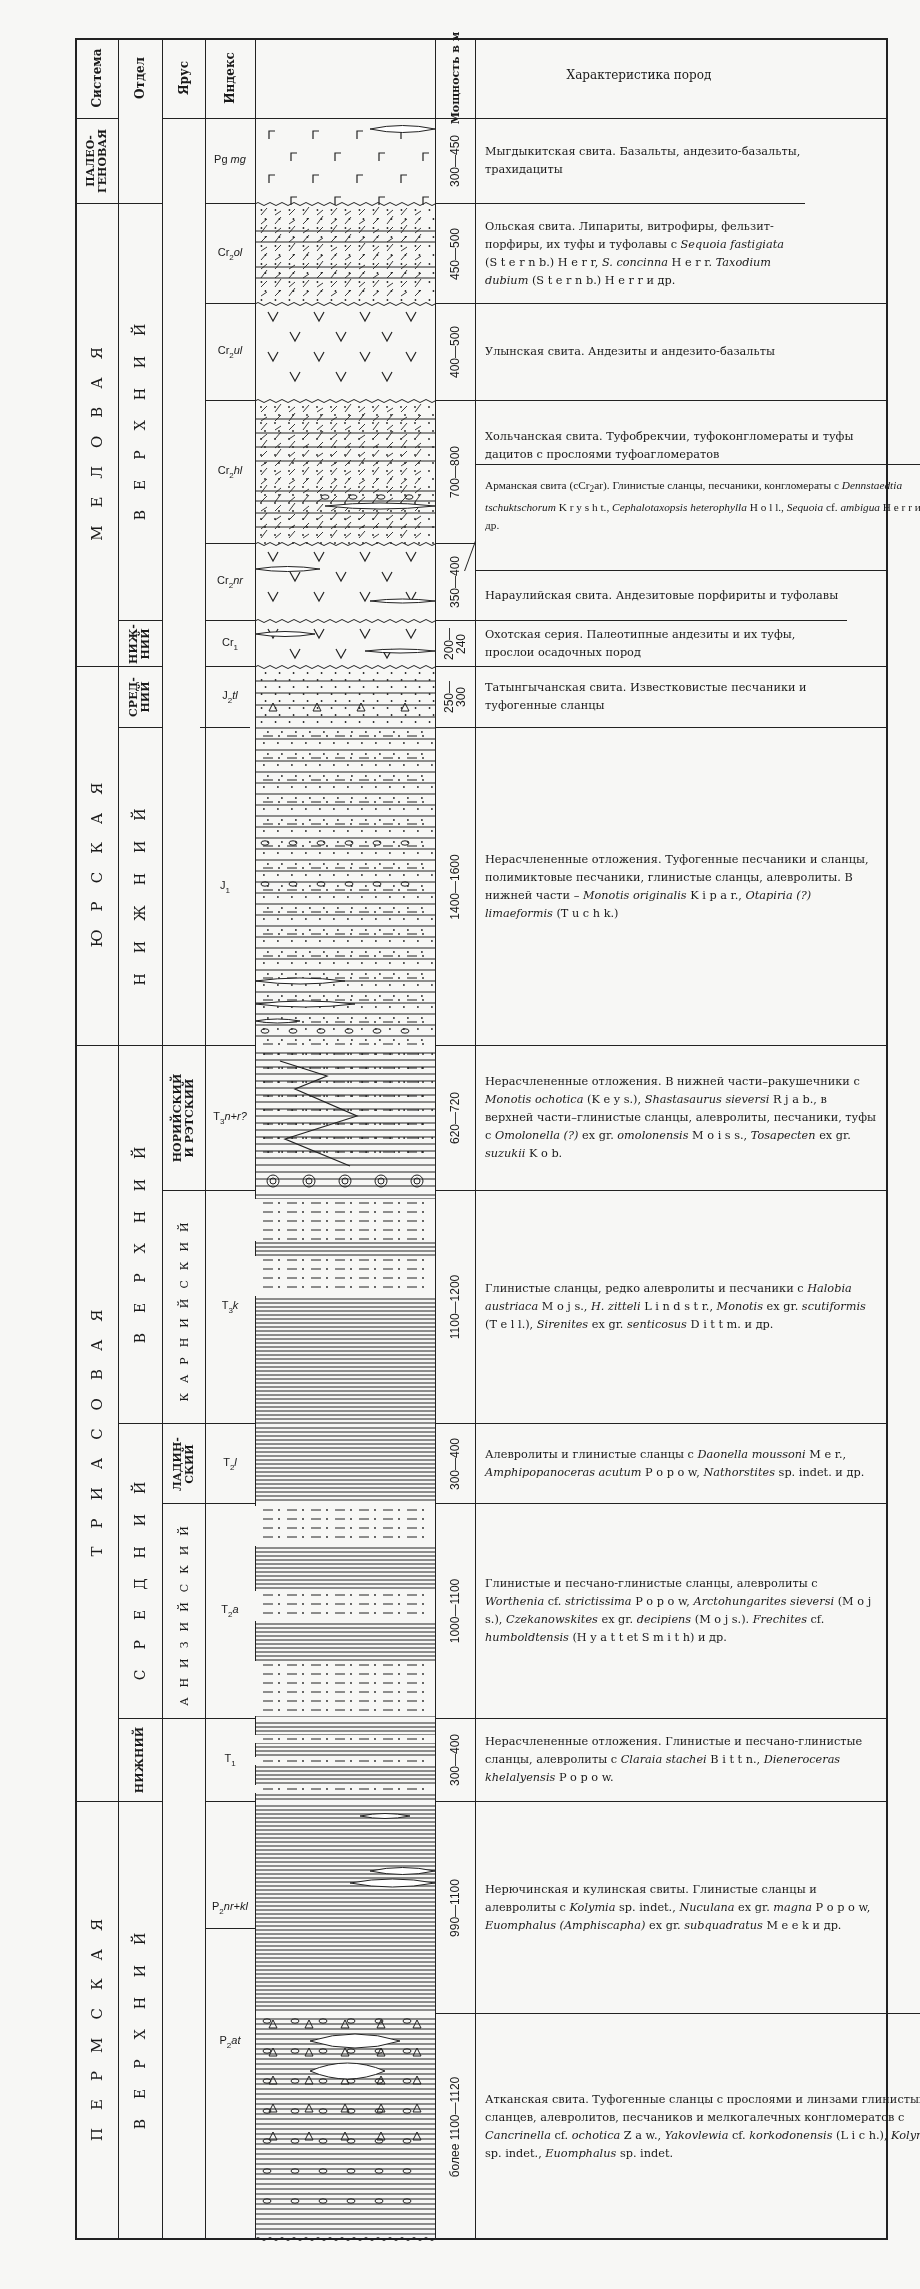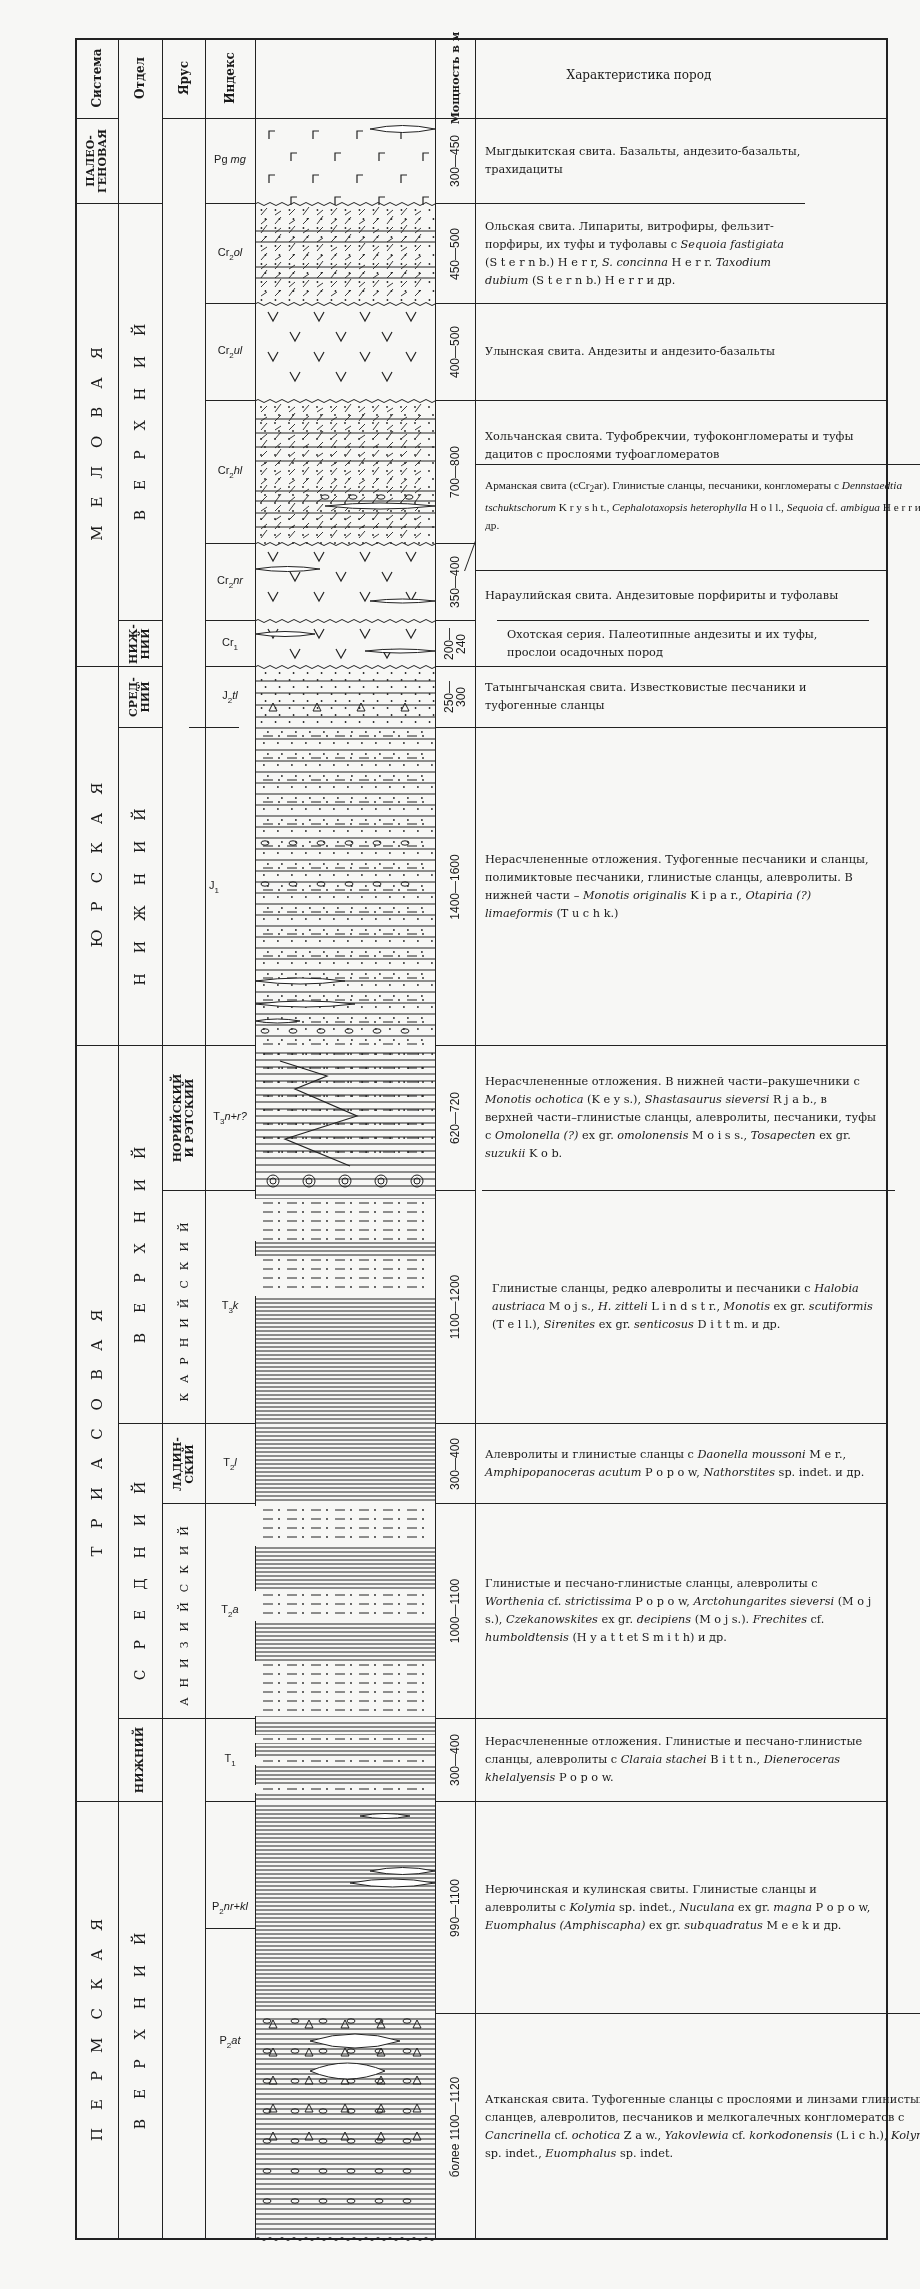--- a/index.html
+++ b/index.html
@@ -2576,34 +2576,34 @@
     <div class="cell" style="left:475px;top:570px;width:413px;height:50px;">
       <div class="desc">Нараулийская свита. Андезитовые порфириты и туфолавы</div>
     </div>
     <div class="cell" style="left:205px;top:620px;width:50px;height:46px;">
       <div class="idx"><span>Cr</span><sub>1</sub><i></i></div>
     </div>
     <div class="cell" style="left:435px;top:620px;width:40px;height:46px;">
       <div class="vt thk" style="white-space: pre;">200—
 240</div>
     </div>
-    <div class="cell" style="left:475px;top:620px;width:372px;height:46px;margin-left:22px;">
+    <div class="cell" style="left:475px;top:620px;width:372px;height:46px;">
       <div class="desc">Охотская серия. Палеотипные андезиты и их туфы, прослои осадочных пород</div>
     </div>
     <div class="cell" style="left:205px;top:666px;width:50px;height:61px;">
       <div class="idx"><span>J</span><sub>2</sub><i>tl</i></div>
     </div>
     <div class="cell" style="left:435px;top:666px;width:40px;height:61px;">
       <div class="vt thk" style="white-space: pre;">250—
 300</div>
     </div>
     <div class="cell" style="left:475px;top:666px;width:413px;height:61px;">
       <div class="desc">Татынгычанская свита. Известковистые песчаники и туфогенные сланцы</div>
     </div>
-    <div class="cell" style="left:189px;top:727px;width:50px;height:318px;">
+    <div class="cell" style="left:200px;top:727px;width:50px;height:318px;">
       <div class="idx"><span>J</span><sub>1</sub><i></i></div>
     </div>
     <div class="cell" style="left:435px;top:727px;width:40px;height:318px;">
       <div class="vt thk" style="white-space: pre;">1400—1600</div>
     </div>
     <div class="cell" style="left:475px;top:727px;width:413px;height:318px;">
       <div class="desc">Нерасчлененные отложения. Туфогенные песчаники и сланцы, полимиктовые песчаники, глинистые сланцы, алевролиты. В нижней части – <i>Monotis originalis</i> K i p a r., <i>Otapiria (?) limaeformis</i> (T u c h k.)</div>
     </div>
     <div class="cell" style="left:205px;top:1045px;width:50px;height:145px;">
       <div class="idx"><span>T</span><sub>3</sub><i>n+r?</i></div>
@@ -2613,21 +2613,21 @@
     </div>
     <div class="cell" style="left:475px;top:1045px;width:413px;height:145px;">
       <div class="desc">Нерасчлененные отложения. В нижней части–ракушечники с <i>Monotis ochotica</i> (K e y s.), <i>Shastasaurus sieversi</i> R j a b., в верхней части–глинистые сланцы, алевролиты, песчаники, туфы с <i>Omolonella (?)</i> ex gr. <i>omolonensis</i> M o i s s., <i>Tosapecten</i> ex gr. <i>suzukii</i> K o b.</div>
     </div>
     <div class="cell" style="left:205px;top:1190px;width:50px;height:233px;">
       <div class="idx"><span>T</span><sub>3</sub><i>k</i></div>
     </div>
     <div class="cell" style="left:435px;top:1190px;width:40px;height:233px;">
       <div class="vt thk" style="white-space: pre;">1100—1200</div>
     </div>
-    <div class="cell" style="left:475px;top:1190px;width:413px;height:233px;margin-left:7px;">
+    <div class="cell" style="left:475px;top:1190px;width:413px;height:233px;">
       <div class="desc">Глинистые сланцы, редко алевролиты и песчаники с <i>Halobia austriaca</i> M o j s., <i>H. zitteli</i> L i n d s t r., <i>Monotis</i> ex gr. <i>scutiformis</i> (T e l l.), <i>Sirenites</i> ex gr. <i>senticosus</i> D i t t m.  и др.</div>
     </div>
     <div class="cell" style="left:205px;top:1423px;width:50px;height:80px;">
       <div class="idx"><span>T</span><sub>2</sub><i>l</i></div>
     </div>
     <div class="cell" style="left:435px;top:1423px;width:40px;height:80px;">
       <div class="vt thk" style="white-space: pre;">300—400</div>
     </div>
     <div class="cell" style="left:475px;top:1423px;width:413px;height:80px;">
       <div class="desc">Алевролиты и глинистые сланцы с <i>Daonella moussoni</i> M e r., <i>Amphipopanoceras acutum</i> P o p o w, <i>Nathorstites</i> sp. indet. и др.</div>

